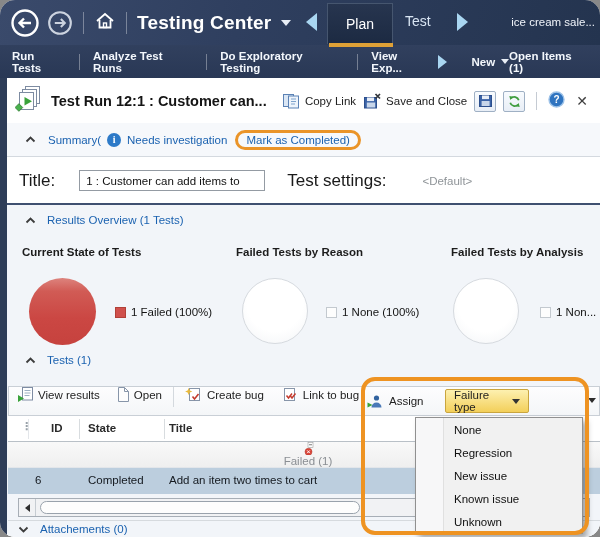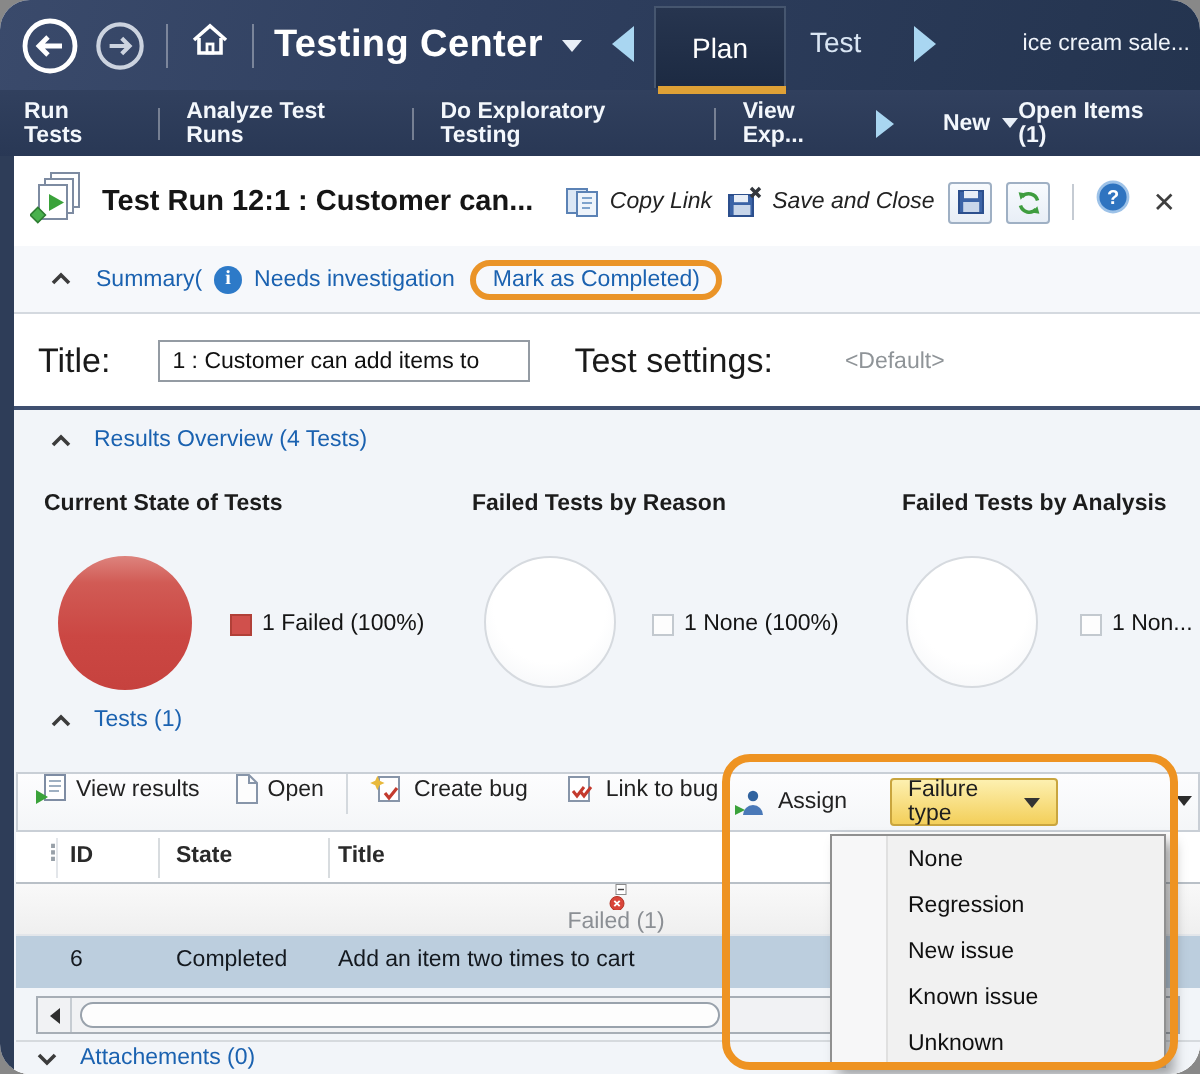--- a/index.html
+++ b/index.html
@@ -35,21 +35,21 @@
   .open-items { margin-left:auto; font-weight:bold; }
 
   
   .leftstrip { left:0; top:78px; width:7px; height:459px; background:#2e3d58; }
   .panel-bg { left:7px; top:78px; width:593px; height:459px; background:#ffffff; }
   .results-bg { left:7px; top:205px; width:593px; height:332px; background:#f2f5f9; }
 
   .titlebar { left:7px; top:80px; width:593px; height:42px; display:flex; align-items:center; padding-left:8px; background:#fff; }
   .doc-title { font-size:14.5px; font-weight:bold; color:#151515; margin-left:8px; white-space:nowrap; }
   .title-actions { margin-left:auto; display:flex; align-items:center; gap:7px; padding-right:8px; }
-  .action-lbl { font-size:11.5px; color:#222;font-style:italic; }
+  .action-lbl { font-size:11.5px; color:#222; }
   .sq-btn { width:22px; height:21px; border:1px solid #9fb0c4; background:linear-gradient(#f8fbfe,#e8eef6); border-radius:2px;
     display:flex; align-items:center; justify-content:center; }
   .vsep-gray { width:1px; height:18px; background:#c5cbd3; margin:0 4px; }
   .close-x { font-size:14px; font-weight:bold; color:#3f3f3f; padding:0 4px; }
 
   .summary-row { left:7px; top:123px; width:593px; height:34px; background:#f6f8fb; border-bottom:1px solid #d4d9df;
     display:flex; align-items:center; padding-left:18px; }
   .blue-link { color:#1b62b0; font-size:11.5px; }
   .info-badge { width:14px; height:14px; border-radius:50%; background:#2d7ac8; color:#fff; font-size:10px; font-weight:bold;
     font-family:"Liberation Serif","DejaVu Serif",serif; display:flex; align-items:center; justify-content:center; margin:0 6px; }
@@ -249,21 +249,21 @@
     <input class="title-input" type="text" value="1 : Customer can add items to" style="">
     <span class="fld-label settings-label">Test settings:</span>
     <span class="settings-value">&lt;Default&gt;</span>
   </div>
   <div class="abs darkline"></div>
 
   <div class="abs sec-heading" style="left:25px;top:214px;">
     <svg width="11" height="7" viewBox="0 0 11 7">
       <polyline points="1.5,5.5 5.5,1.5 9.5,5.5" fill="none" stroke="#3c3c3c" stroke-width="1.8"></polyline>
     </svg>
-    <span class="blue-link">Results Overview (4 Tests)</span>
+    <span class="blue-link">Results Overview (1 Tests)</span>
   </div>
 
   <div class="abs chart-title" style="left:22px;top:246px;">Current State of Tests</div>
   <div class="abs pie pie-red" style="left:29px;top:278px;width:67px;height:67px;"></div>
   <div class="abs legend" style="left:115px;top:306px;">
     <span class="sw sw-red"></span>
     <span>1 Failed (100%)</span>
   </div>
 
   <div class="abs chart-title" style="left:236px;top:246px;">Failed Tests by Reason</div>
@@ -331,21 +331,21 @@
     <span class="failure-btn">
       <span>Failure type</span>
       <span class="caret"></span>
     </span>
     <span class="tb-overflow"></span>
   </div>
 
   <div class="abs thead">
     <span class="handle">⋮</span>
     <span class="colsep" style="left:20px;background:#e3e6ea;"></span>
-    <span class="lbl" style="left:27px;">ID</span>
+    <span class="lbl" style="left:43px;">ID</span>
     <span class="colsep" style="left:71px;"></span>
     <span class="lbl" style="left:80px;">State</span>
     <span class="colsep" style="left:156px;"></span>
     <span class="lbl" style="left:161px;">Title</span>
   </div>
 
   <div class="abs grouprow">
     <svg width="11" height="11" viewBox="0 0 11 11" style="margin-left:12px;">
       <rect x="0.5" y="0.5" width="10" height="10" fill="#fff" stroke="#8a8a8a"></rect>
       <line x1="2.5" y1="5.5" x2="8.5" y2="5.5" stroke="#444" stroke-width="1.4"></line>

